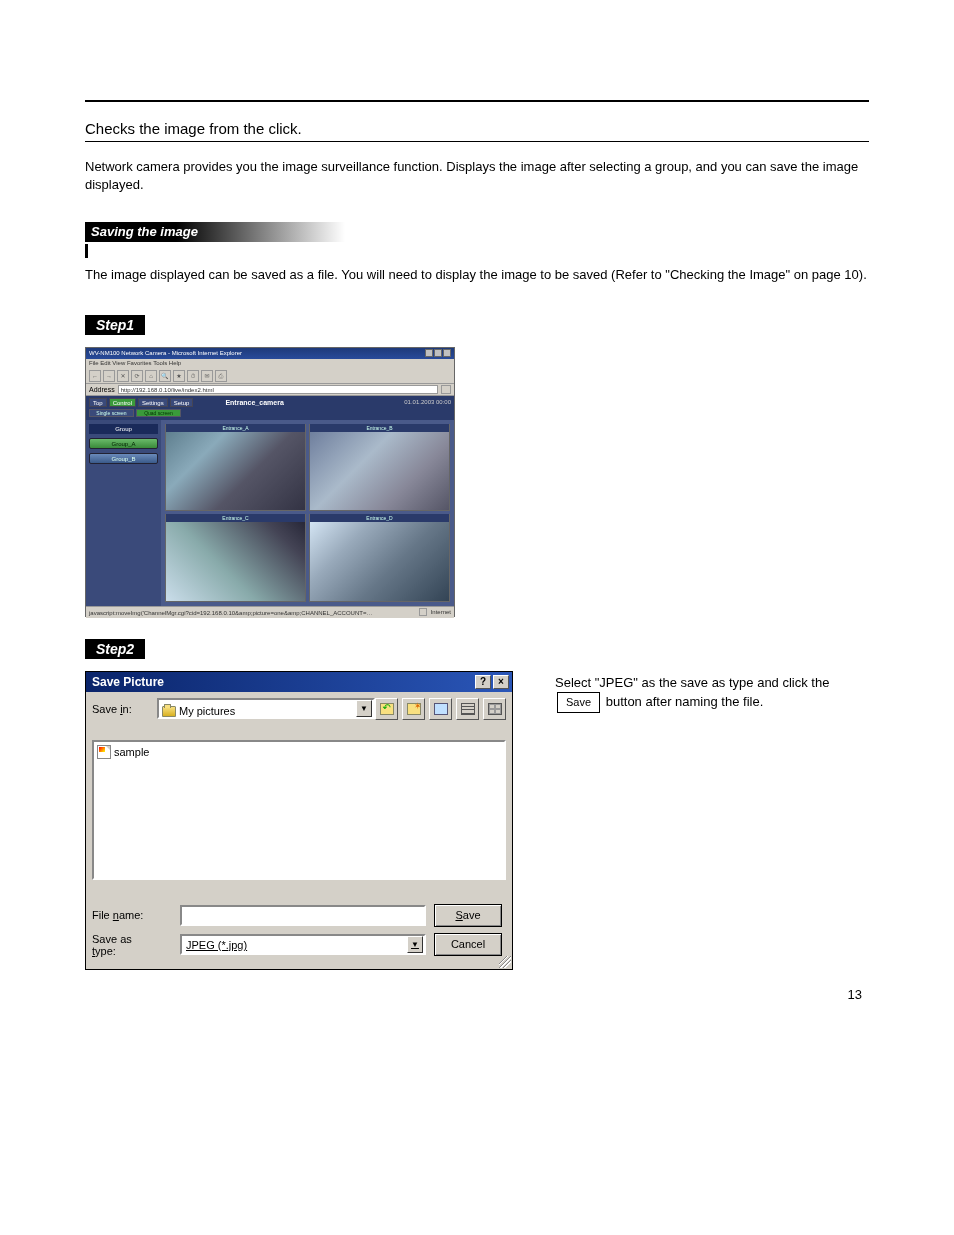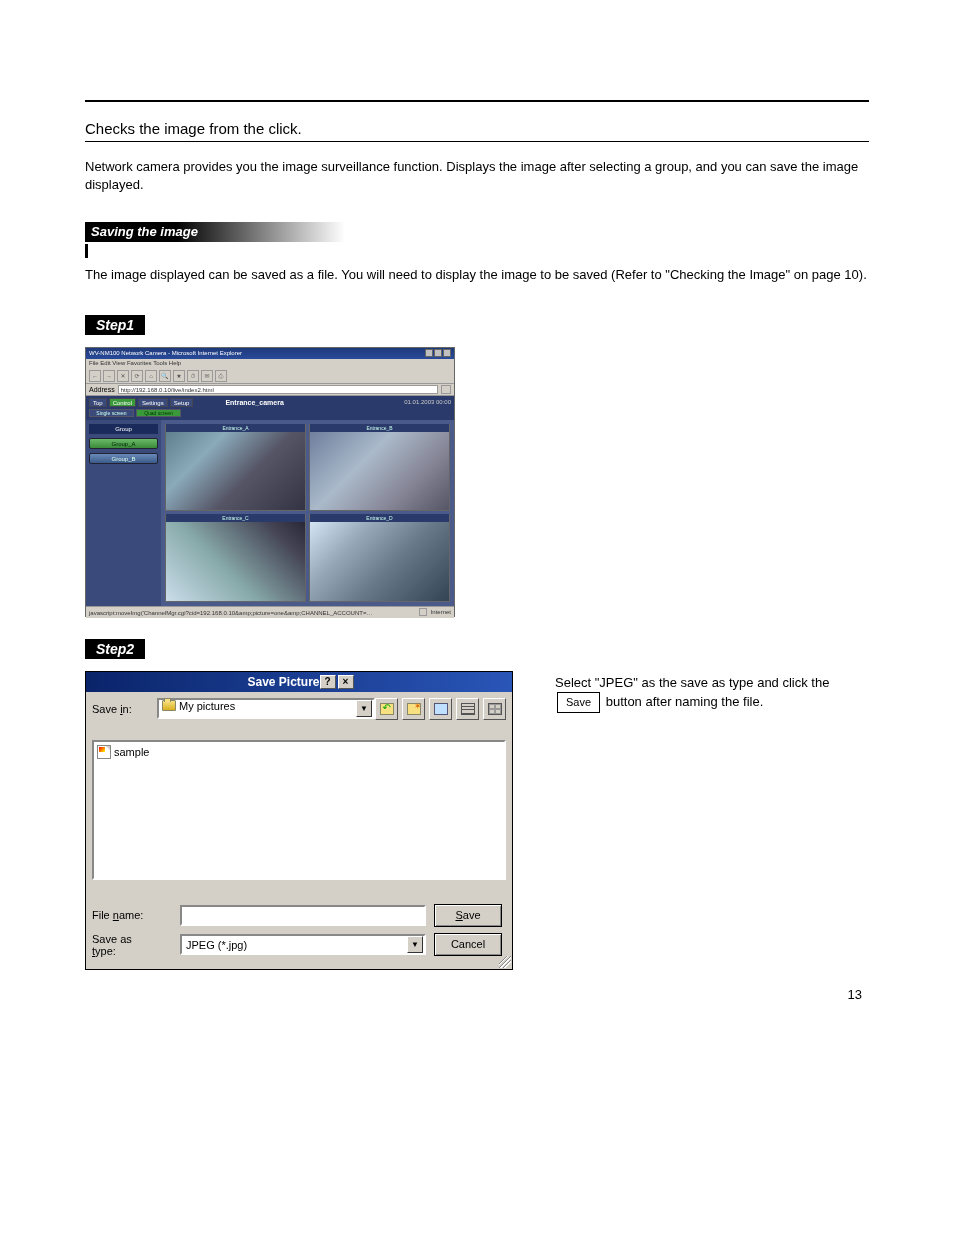--- a/index.html
+++ b/index.html
@@ -193,35 +193,35 @@
   }
   .sd-titlebar {
     height: 20px;
     background: linear-gradient(to right, #0a246a, #2a56b8);
     color: #fff;
     font-weight: bold;
     font-size: 12px;
     padding: 0 3px 0 6px;
     display: flex;
     align-items: center;
-    justify-content: center;
+    justify-content: space-between;
   }
   .sd-title-btns { display: flex; gap: 2px; }
   .sd-title-btn { width: 16px; height: 14px; background: #d4d0c8; border: 1px solid #fff; border-right-color: #555; border-bottom-color: #555; text-align: center; line-height: 12px; font-weight: bold; font-size: 10px; color: #000; font-family: Arial; }
   .sd-row { display: flex; align-items: center; padding: 6px 6px 0 6px; gap: 0; }
   .sd-label { width: 65px; font-size: 11px; }
   .sd-underline { text-decoration: underline; }
   .sd-combo {
     flex: 1;
     height: 21px;
     background: #fff;
     border: 2px solid;
     border-color: #888 #fff #fff #888;
     display: flex;
-    align-items: flex-start;
+    align-items: flex-end;
     padding: 0 1px 0 3px;
     gap: 3px;
     position: relative;
   }
   .sd-combo-dd {
     width: 16px; height: 17px; background: #d4d0c8;
     border: 1px solid; border-color: #fff #333 #333 #fff;
     margin-left: auto; text-align: center; line-height: 15px; font-size: 8px;
   }
   .sd-folder-icon { width: 14px; height: 11px; background: linear-gradient(#f8e080, #d8b020); border: 1px solid #886; border-radius: 1px 1px 0 0; position: relative; }
@@ -257,21 +257,21 @@
   .sd-bottom { padding: 4px 6px 12px 6px; display: grid; grid-template-columns: 80px 1fr 72px; gap: 6px 8px; align-items: center; }
   .sd-input {
     height: 21px;
     background: #fff;
     border: 2px solid;
     border-color: #888 #fff #fff #888;
     padding: 0 4px;
     font-size: 11px;
     width: 100%;
   }
-  .sd-select { display: flex; align-items: center; height: 21px; background: #fff; border: 2px solid; border-color: #888 #fff #fff #888; padding: 0 1px 0 4px; }
+  .sd-select { display: flex; align-items: center; height: 21px; background: #fff; border: 2px solid; border-color: #888 #fff #fff #888; padding: 0 1px 0 4px; text-decoration: underline; }
   .sd-btn {
     height: 23px;
     border: 1px solid #000;
     box-shadow: inset 1px 1px 0 #fff, inset -1px -1px 0 #888;
     background: #d4d0c8;
     text-align: center;
     line-height: 21px;
     font-size: 11px;
     width: 68px;
   }

